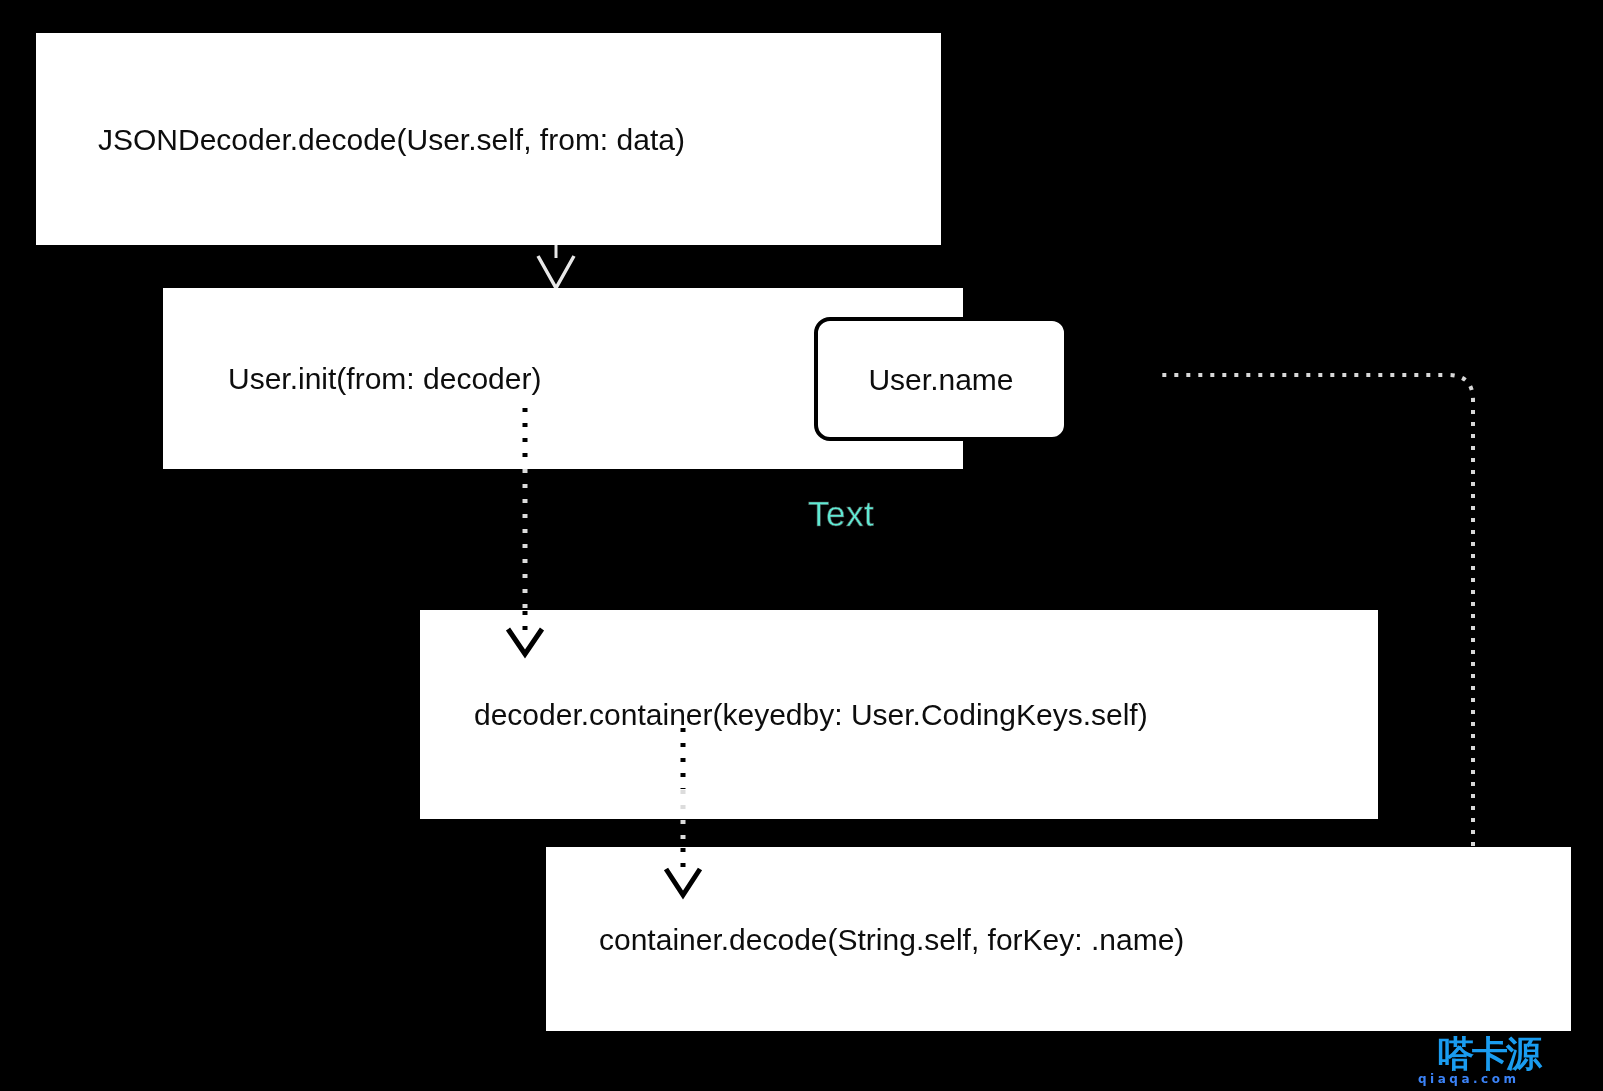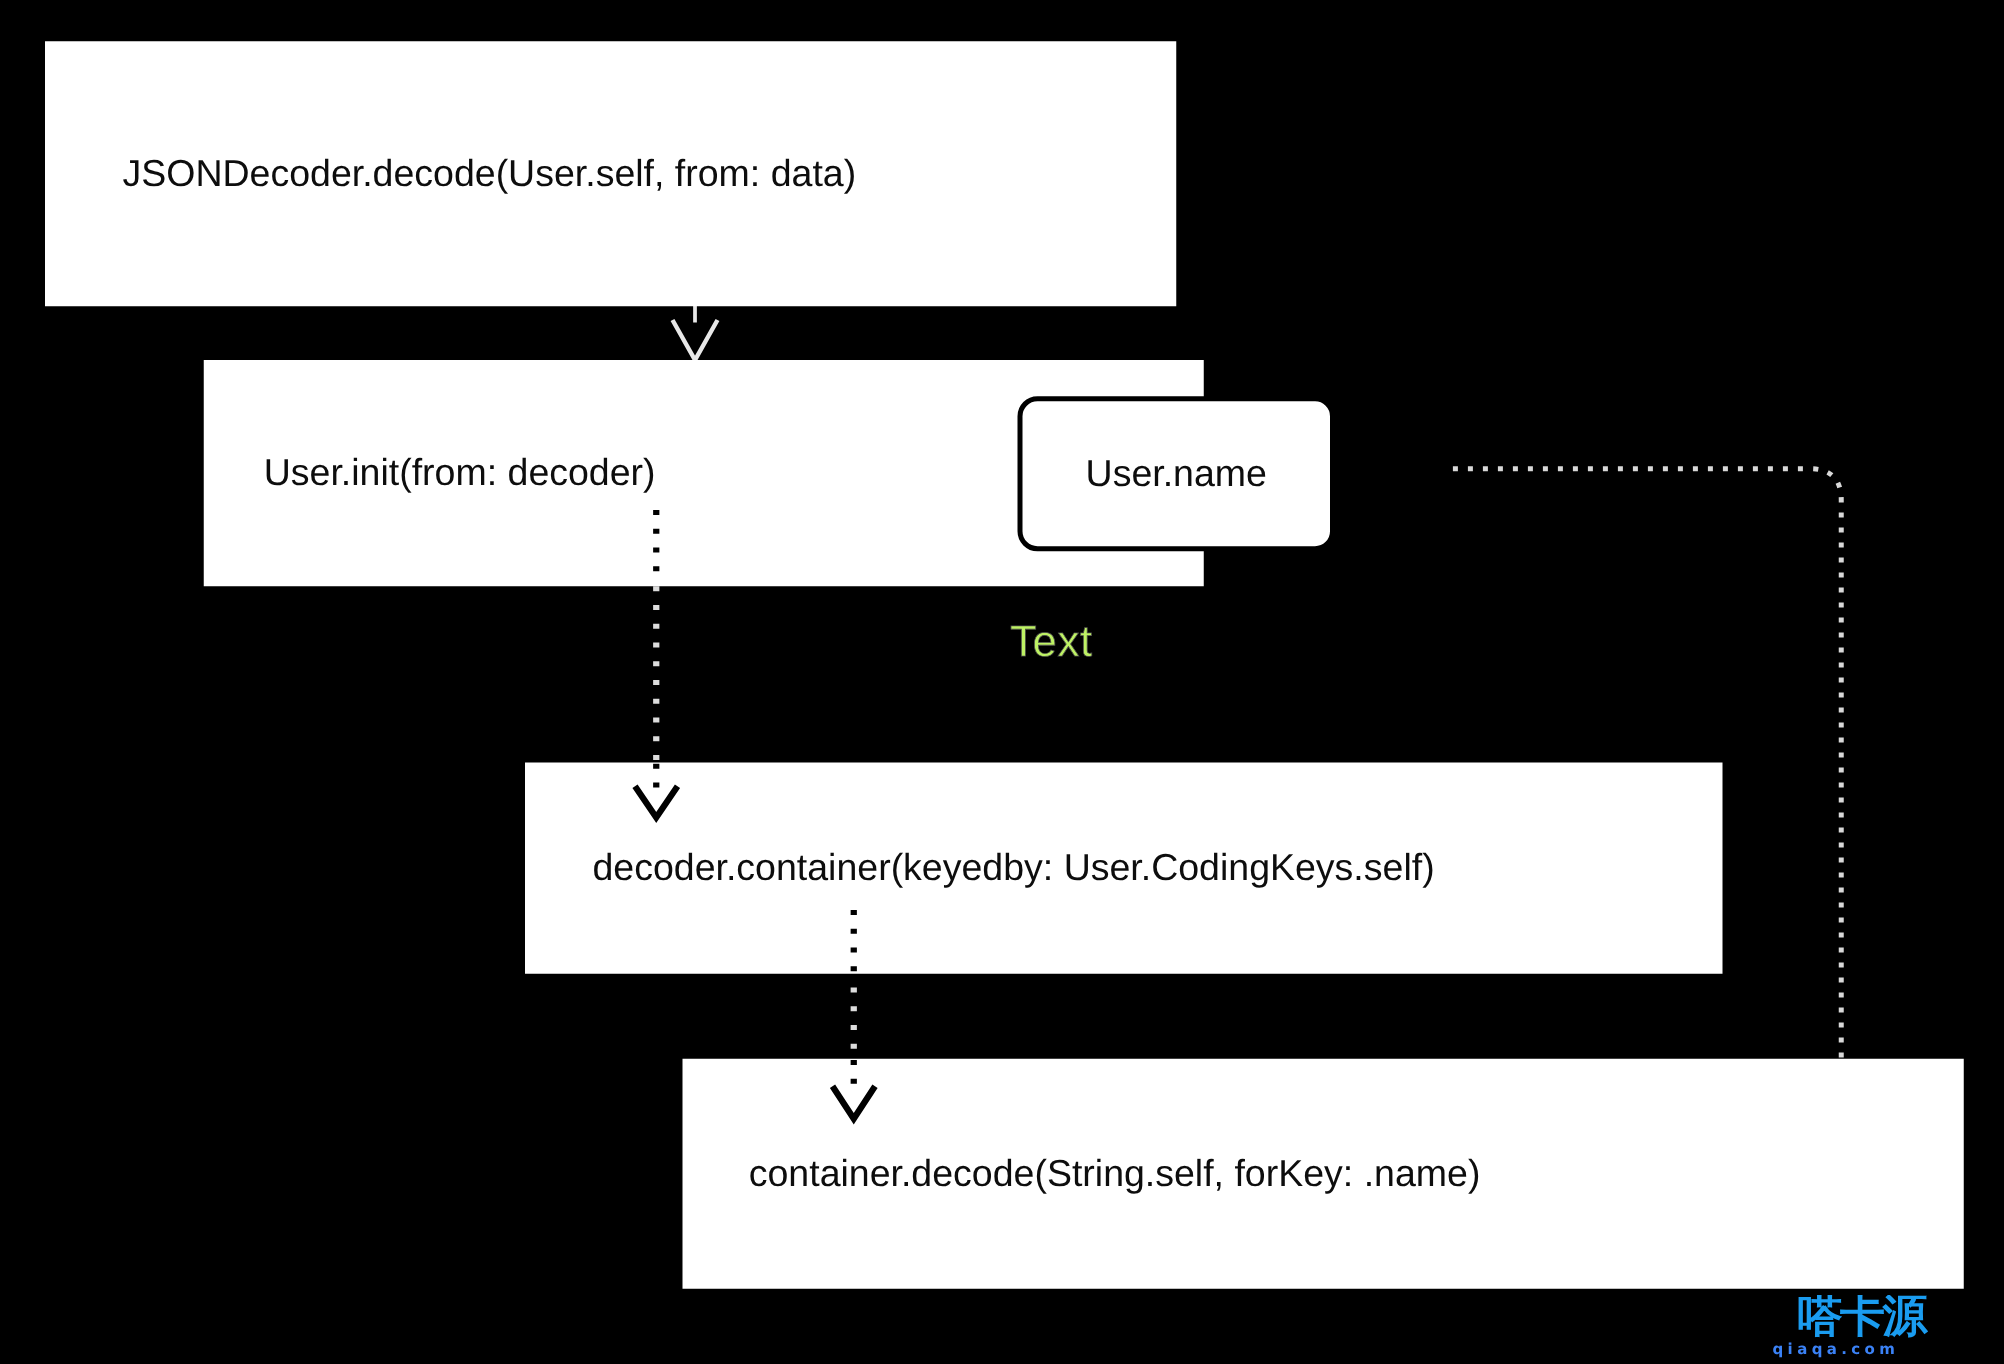--- a/index.html
+++ b/index.html
@@ -38,27 +38,27 @@
     top: 33px;
     width: 905px;
     height: 212px;
     padding-left: 62px;
   }
   #node-init {
     left: 163px;
     top: 288px;
     width: 800px;
     height: 181px;
-    padding-left: 48px;
+    padding-left: 65px;
   }
   #node-container {
     left: 420px;
     top: 610px;
     width: 958px;
-    height: 169px;
+    height: 209px;
     padding-left: 54px;
   }
   #node-decodekey {
     left: 546px;
     top: 847px;
     width: 1025px;
     height: 184px;
     padding-left: 53px;
   }
   #node-username {
@@ -85,21 +85,21 @@
     width: 1603px;
     height: 1091px;
     pointer-events: none;
   }
   #text-annotation {
     position: absolute;
     left: 808px;
     top: 494px;
     font-size: 35px;
     letter-spacing: 0.5px;
-    color: #bef264;
+    color: #5eead4;
     -webkit-text-stroke: 0.6px #4a4a4a;
     font-family: "Liberation Sans", sans-serif;
     white-space: nowrap;
   }
   #watermark {
     position: absolute;
     left: 1418px;
     top: 1036px;
     width: 185px;
     height: 55px;

